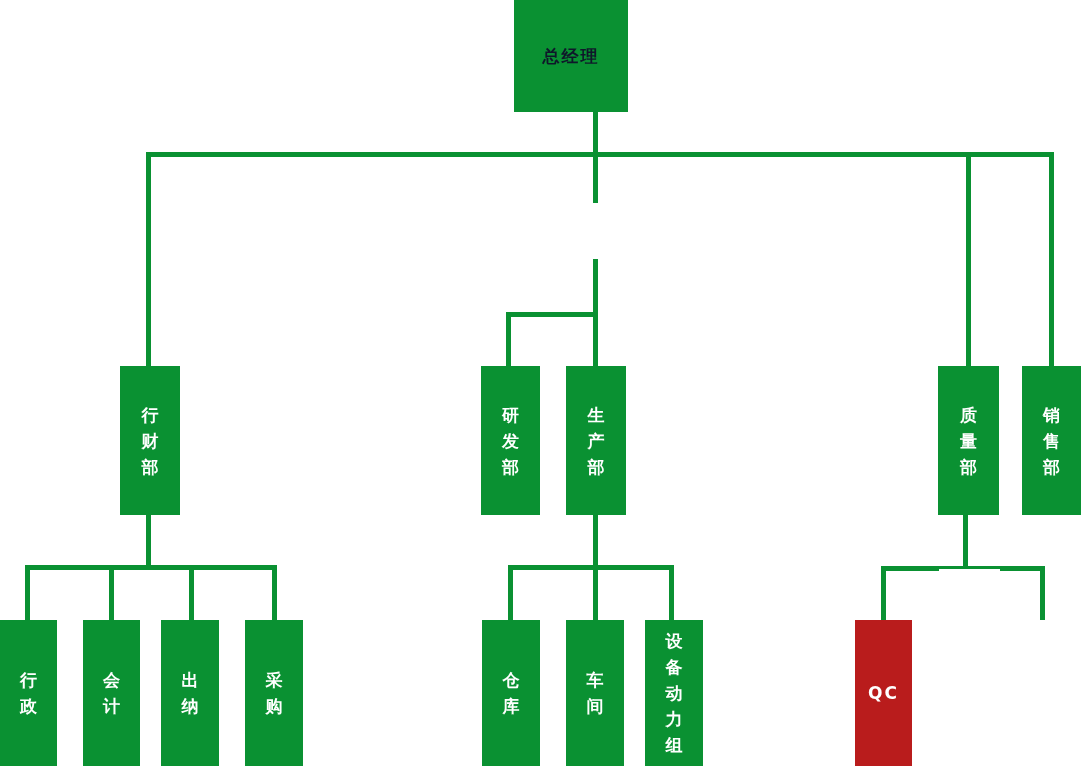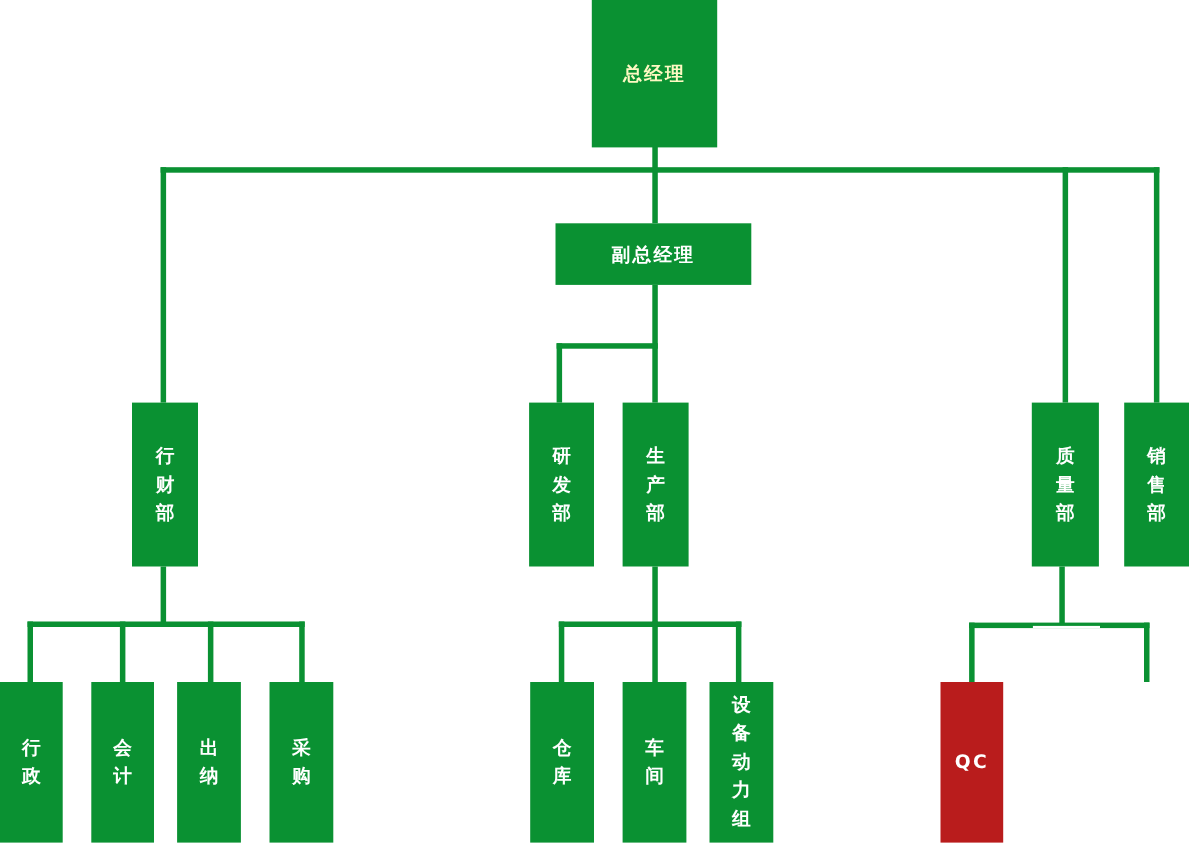--- a/index.html
+++ b/index.html
@@ -54,25 +54,22 @@
     <div class="connector" style="left: 593px; top: 515px; width: 5px; height: 55px; background: rgb(10, 145, 50);"></div>
     <div class="connector" style="left: 508px; top: 565px; width: 166px; height: 5px; background: rgb(10, 145, 50);"></div>
     <div class="connector" style="left: 508px; top: 565px; width: 5px; height: 55px; background: rgb(10, 145, 50);"></div>
     <div class="connector" style="left: 593px; top: 565px; width: 5px; height: 55px; background: rgb(10, 145, 50);"></div>
     <div class="connector" style="left: 669px; top: 565px; width: 5px; height: 55px; background: rgb(10, 145, 50);"></div>
     <div class="connector" style="left: 963px; top: 515px; width: 5px; height: 52px; background: rgb(10, 145, 50);"></div>
     <div class="connector" style="left: 881px; top: 566px; width: 164px; height: 5px; background: rgb(10, 145, 50);"></div>
     <div class="connector" style="left: 881px; top: 566px; width: 5px; height: 54px; background: rgb(10, 145, 50);"></div>
     <div class="connector" style="left: 1040px; top: 566px; width: 5px; height: 54px; background: rgb(10, 145, 50);"></div>
     <div class="connector" style="left: 939px; top: 569px; width: 61px; height: 2px; background: rgb(255, 255, 255);"></div>
-    <div class="node horizontal" style="left: 538px; top: 0px; width: 114px; height: 134px; background: rgb(10, 145, 50); color: #fef9c3;">
+    <div class="node horizontal" style="left: 514px; top: 0px; width: 114px; height: 112px; background: rgb(10, 145, 50); color: #0f172a;">
       <span class="label">总经理</span>
-    </div>
-    <div class="node horizontal" style="left: 505px; top: 203px; width: 178px; height: 56px; background: rgb(10, 145, 50); color: rgb(255, 255, 255);">
-      <span class="label">副总经理</span>
     </div>
     <div class="node vertical" style="left: 120px; top: 366px; width: 60px; height: 149px; background: rgb(10, 145, 50); color: rgb(255, 255, 255);">
       <span class="label">行
 财
 部</span>
     </div>
     <div class="node vertical" style="left: 481px; top: 366px; width: 59px; height: 149px; background: rgb(10, 145, 50); color: rgb(255, 255, 255);">
       <span class="label">研
 发
 部</span>

